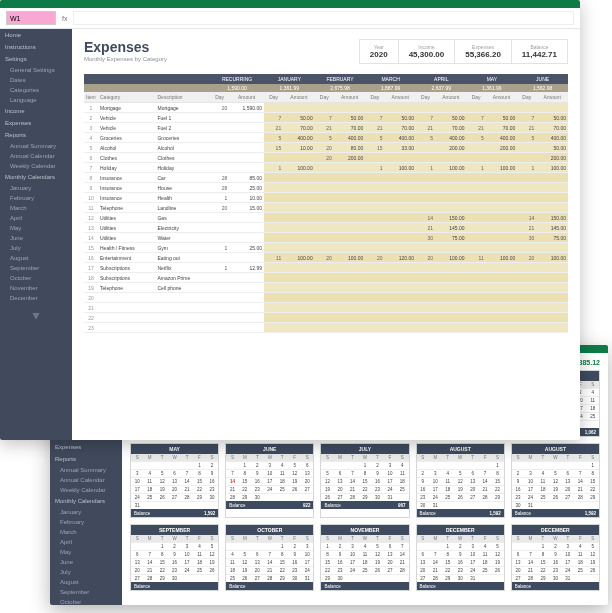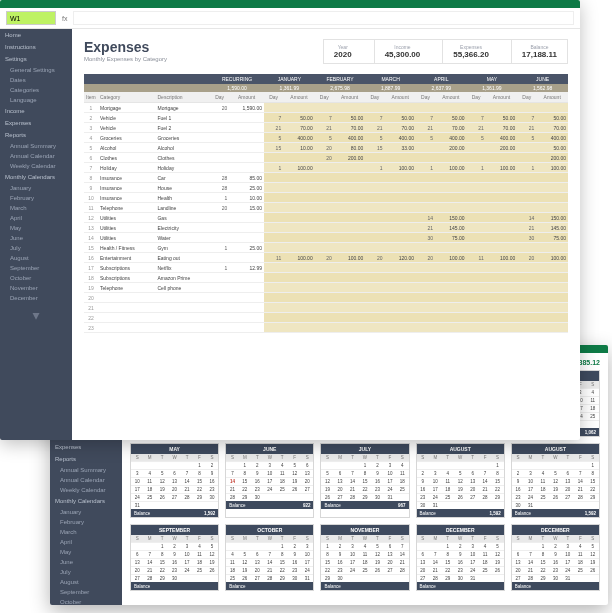--- a/index.html
+++ b/index.html
@@ -3,32 +3,32 @@
 <meta charset="utf-8">
 <style>
   *{box-sizing:border-box;margin:0;padding:0;font-family:"Segoe UI",Arial,sans-serif}
   body{background:#fff;width:612px;height:613px;position:relative;overflow:hidden}
 
   
   #win1{position:absolute;left:0;top:0;width:580px;height:440px;background:#fff;
     box-shadow:0 4px 18px rgba(0,0,0,.25);border-radius:2px;z-index:2;overflow:hidden}
   .win-top{height:8px;background:#0e7a46}
   .name-box{display:flex;align-items:center;padding:3px 6px;border-bottom:1px solid #e6e6e6}
-  .nb-cell{width:50px;height:14px;border:1px solid #ccc;font-size:7px;padding:1px 3px;background:#bef264}
+  .nb-cell{width:50px;height:14px;border:1px solid #ccc;font-size:7px;padding:1px 3px;background:#f9a8d4}
   .fx{font-size:7px;color:#777;margin:0 6px}
   .main{display:flex;height:calc(100% - 26px)}
   .sidebar{width:72px;background:#404a5c;color:#b8c0cd;font-size:6px;display:flex;flex-direction:column}
   .sb-item{padding:3px 5px;cursor:pointer}
   .sb-sub{padding:2px 5px 2px 10px;color:#9aa4b5}
   .sb-arrow{color:#6e7789;font-size:14px;text-align:center;margin-top:4px}
   .content{flex:1;padding:10px 12px 8px 12px;display:flex;flex-direction:column;overflow:hidden}
   .hdr{display:flex;justify-content:space-between;margin-bottom:6px}
   .title{font-size:14px;font-weight:600;color:#404a5c}
   .sub{font-size:6px;color:#8a8f99;margin-top:1px}
-  .summary{display:flex;gap:12px;border:1px solid #e2e2e2}
+  .summary{display:flex;gap:0;border:1px solid #e2e2e2}
   .sum-cell{padding:4px 10px;border-left:1px solid #e2e2e2;text-align:center}
   .sum-cell:first-child{border-left:none}
   .sum-lbl{font-size:5px;color:#9a9fab}
   .sum-val{font-size:8px;font-weight:700;color:#333}
   
   .grid-wrap{flex:1;overflow:hidden;font-size:5px;color:#444;margin-top:4px}
   table{border-collapse:collapse;width:100%}
   .mon-row td{background:#4a5468;color:#fff;text-align:center;padding:2px 0;font-size:5px}
   .mon-row td.rec{background:#4a5468}
   .sub-row td{background:#a8a08a;color:#fff;text-align:center;font-size:5px;padding:1px 0}
@@ -117,21 +117,21 @@
             <div class="sum-cell">
               <div class="sum-lbl">Income</div>
               <div class="sum-val">45,300.00</div>
             </div>
             <div class="sum-cell">
               <div class="sum-lbl">Expenses</div>
               <div class="sum-val">55,366.20</div>
             </div>
             <div class="sum-cell">
               <div class="sum-lbl">Balance</div>
-              <div class="sum-val">17,188.11</div>
+              <div class="sum-val">11,442.71</div>
             </div>
           </div>
       </div>
       <div class="grid-wrap">
         <table id="grid">
             <thead>
               <tr class="mon-row">
                 <td colspan="3"></td>
                 <td colspan="2" class="rec">RECURRING</td>
                 <td colspan="2">JANUARY</td>

